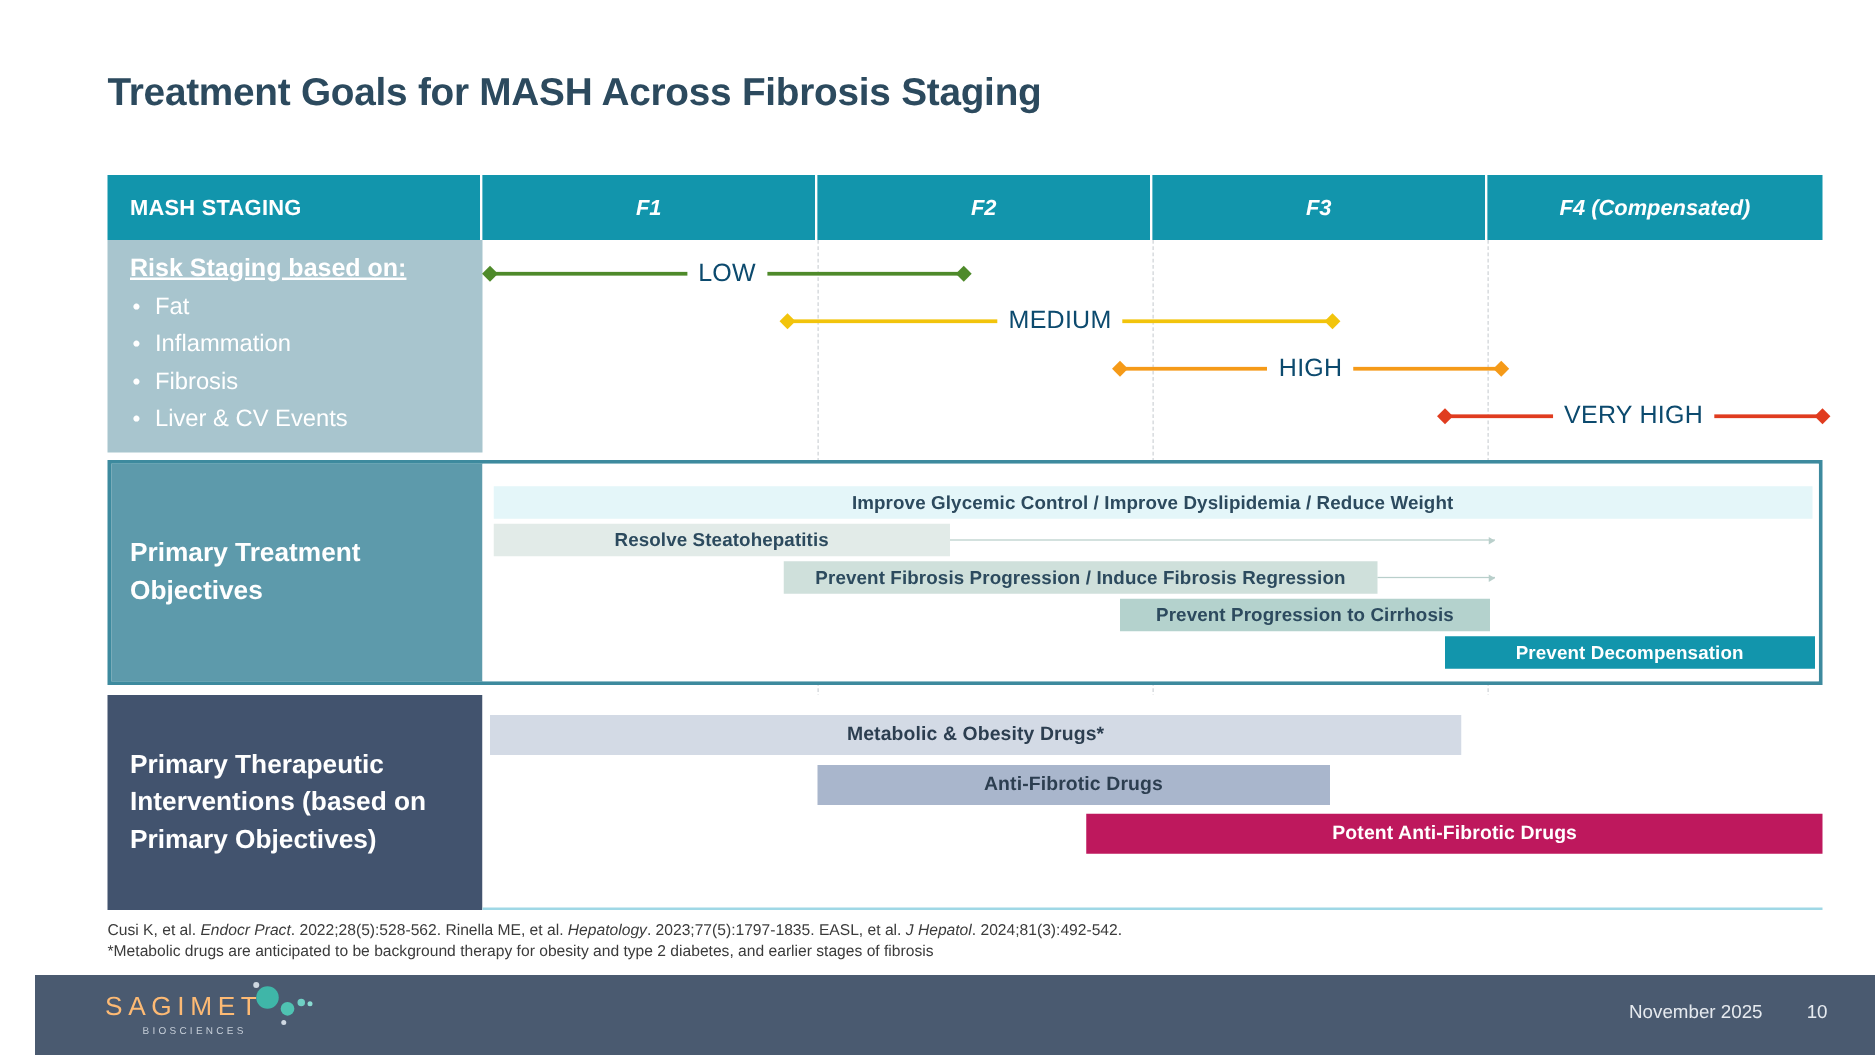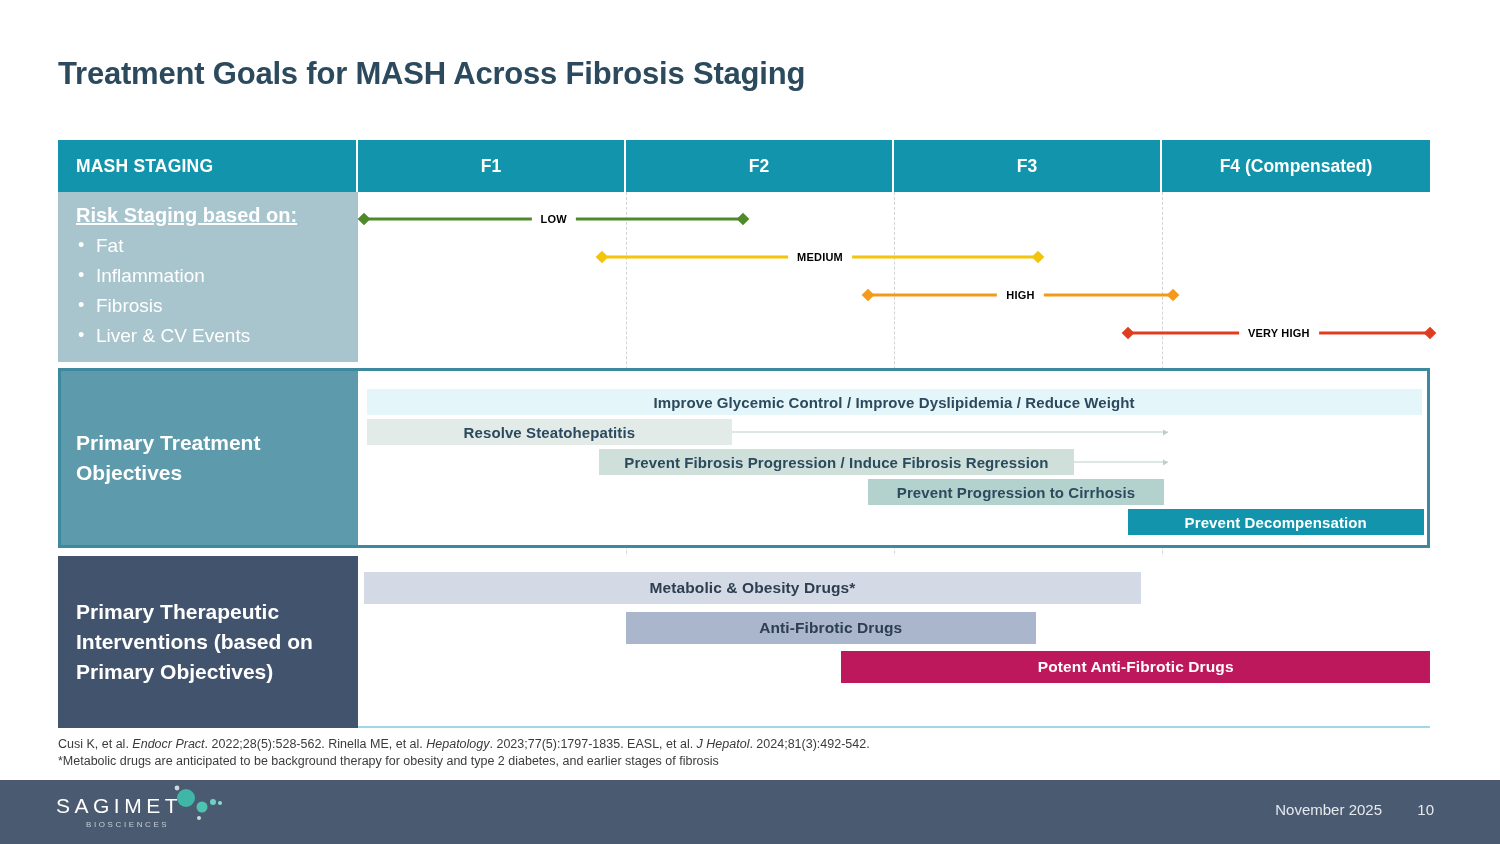--- a/index.html
+++ b/index.html
@@ -2,42 +2,42 @@
 <html><head>
 <meta charset="utf-8">
 <style>
   * { box-sizing: border-box; margin: 0; padding: 0; }
   html, body {
     width: 1500px; height: 844px;
     background: #ffffff;
     font-family: "Liberation Sans", sans-serif;
     overflow: hidden;
   }
-  .slide { position: relative; width: 1374px; height: 844px; background:#fff; }
+  .slide { position: relative; width: 1374px; height: 844px; background:#fff;margin-left:28px; }
 
   
   .title {
     position: absolute; left: 58px; top: 56px;
     font-size: 31px; font-weight: bold; letter-spacing: -0.2px;
     color: #2c4a5e;
   }
 
   
   .chart { position: absolute; left: 58px; top: 140px; width: 1372px; height: 588px; }
 
   
   .hdr { position: absolute; left:0; top:0; width:1372px; height:52px; display:flex; }
   .hdr-cell {
     background:#1295ac; color:#ffffff; height:52px;
     display:flex; align-items:center; font-weight:bold; font-size:17.5px;
     border-right:2px solid #ffffff;
   }
   .hdr-cell:last-child { border-right:none; }
   .hdr-cell.label { width:300px; padding-left:18px; justify-content:flex-start; letter-spacing:.2px;text-align:right; }
-  .hdr-cell.stage { width:268px; justify-content:center; }
+  .hdr-cell.stage { width:268px; justify-content:center;font-style:italic; }
 
   
   .plot { position:absolute; left:300px; top:52px; width:1072px; height:536px; background:#fff; }
   .gridline { position:absolute; top:0; bottom:0; width:0; border-left:1px dashed #cfd4d8; }
 
   
   .row1 { position:absolute; left:0; top:52px; width:1372px; height:170px; }
   .row1 .side {
     position:absolute; left:0; top:0; width:300px; height:170px;
     background:#a8c5ce; color:#ffffff; padding:12px 0 0 18px;
@@ -48,21 +48,21 @@
   .side-list li::before {
     content:"•"; position:absolute; left:2px; top:-1px; font-size:18px;
   }
 
   .riskline { position:absolute; height:0; }
   .riskline .bar { position:absolute; left:0; right:0; top:50%; height:3px; transform:translateY(-50%); }
   .riskline .cap { position:absolute; top:50%; width:9px; height:9px; transform:translate(-50%,-50%) rotate(45deg); }
   .riskline .cap.r { transform:translate(50%,-50%) rotate(45deg); }
   .riskline .lbl {
     position:absolute; top:50%; left:50%; transform:translate(-50%,-50%);
-    background:#fff; padding:0 9px; font-size:11px; font-weight:bold; color:#000000;
+    background:#fff; padding:0 9px; font-size:20px; font-weight:normal; color:#0c4a6e;
     white-space:nowrap; letter-spacing:.2px;
   }
 
   
   .row2 {
     position:absolute; left:0; top:228px; width:1372px; height:180px;
     border:3px solid #3d8a9e;
   }
   .row2 .side {
     position:absolute; left:0; top:0; width:297px; height:174px;
@@ -98,21 +98,21 @@
 
   
   .fn { position:absolute; left:58px; font-size:12.5px; color:#3b3b3b; line-height:17px; }
   .fn1 { top:736px; }
   .fn2 { top:753px; }
   .fn i { font-style:italic;text-align:center; }
 
   
   .footer { position:absolute; left:0; bottom:0; width:1500px; height:64px; background:#4a5a70; }
   .logo { position:absolute; left:56px; top:14px; }
-  .logo-word { font-size:21px; letter-spacing:4.5px; color:#ffffff; font-weight:300; }
+  .logo-word { font-size:21px; letter-spacing:4.5px; color:#fdba74; font-weight:300; }
   .logo-sub { font-size:8px; letter-spacing:2.6px; color:#c6ced8; margin-top:2px; margin-left:30px; }
   .logo-dots { position:absolute; left:112px; top:-12px; width:70px; height:38px; }
   .footer-date { position:absolute; right:118px; top:21px; font-size:15px; color:#e6eaef; }
   .footer-page { position:absolute; right:66px; top:21px; font-size:15px; color:#e6eaef; }
 </style>
 </head>
 <body>
 
 <div class="slide">
 

